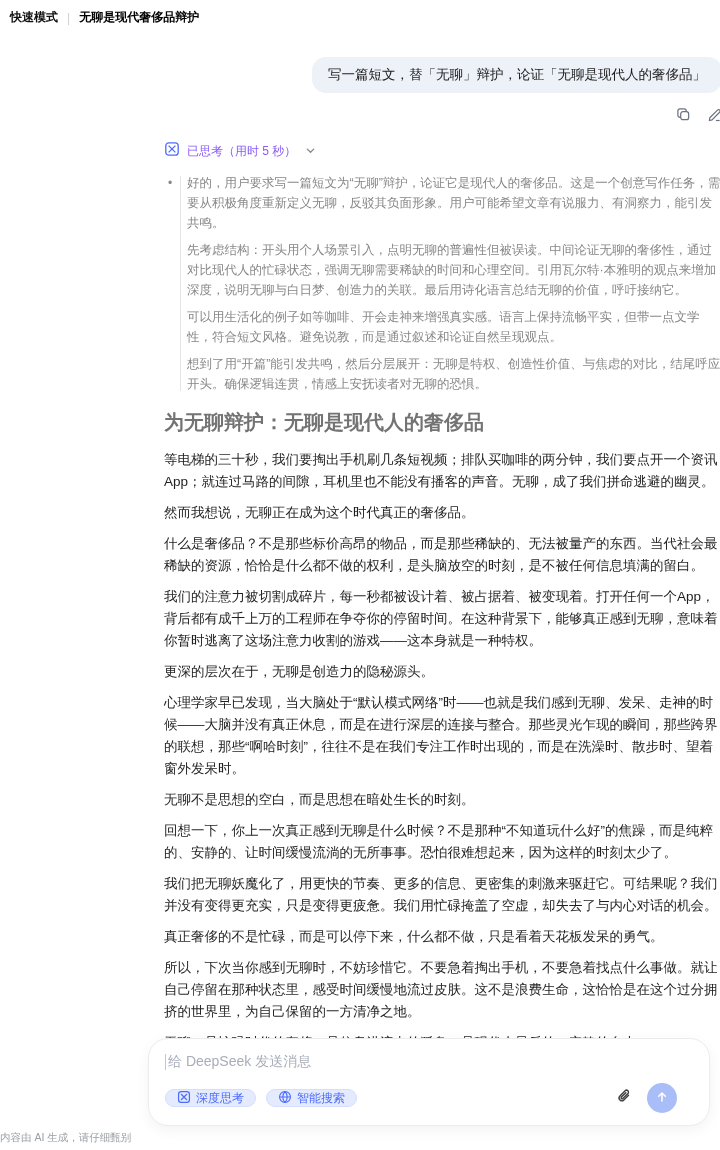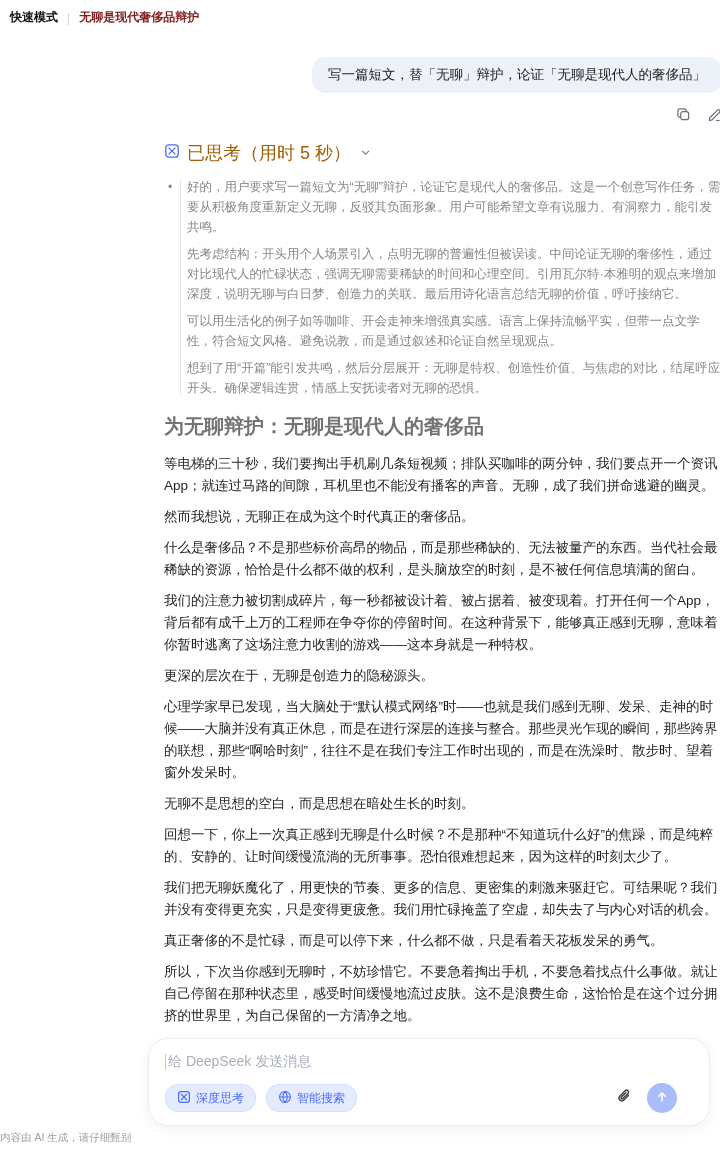--- a/index.html
+++ b/index.html
@@ -6,37 +6,37 @@
   html,body { background:#fff; }
   body {
     width:720px; height:1150px; position:relative; overflow:hidden;
     font-family:"Liberation Sans","DejaVu Sans",sans-serif;
     -webkit-font-smoothing:antialiased;
   }
   
   .top-bar { display:flex; align-items:center; gap:9px; padding:9px 10px 0 10px; }
   .top-mode { font-size:12px; font-weight:700; color:#111; }
   .top-sep  { font-size:12px; color:#d0d0d0; font-weight:400; }
-  .top-title{ font-size:12px; font-weight:700; color:#7f1d1d; }
+  .top-title{ font-size:12px; font-weight:700; color:#000000; }
 
   
   .chat { position:absolute; left:164px; top:0; width:558px; }
 
   .user-row { display:flex; justify-content:flex-end; margin-top:57px; }
   .user-bubble {
     background:#edf2f9; border-radius:14px; padding:8px 16px;
     font-size:13.5px; color:#1a1a1a; line-height:20px; max-width:92%;
   }
   .msg-actions { display:flex; justify-content:flex-end; gap:16px; margin-top:13px; height:16px; }
   .icon-btn { background:none; border:none; padding:0; cursor:pointer; display:flex; align-items:center; color:#6b7280; }
   .icon-btn svg { display:block; }
 
   
   .thought-head { display:flex; align-items:center; gap:7px; margin-top:19px; cursor:pointer; }
-  .thought-label { font-size:18px; color:#a16207; }
+  .thought-label { font-size:12px; color:#8b5cf6; }
   .thinking { position:relative; margin-top:12px; padding-left:23px; }
   .thinking::before {
     content:""; position:absolute; left:16px; top:3px; bottom:3px; width:1px; background:#e4e4e4;
   }
   .think-p {
     font-size:12.5px; line-height:20px; color:#878787; margin-bottom:7px; position:relative;
   }
   .think-p:last-child { margin-bottom:0; }
   .think-p.bulleted::before {
     content:"•"; position:absolute; left:-19px; top:0; color:#878787; font-size:12px;
@@ -57,21 +57,21 @@
   }
   .composer-input-row { display:flex; align-items:flex-start; }
   .caret { width:1px; height:16px; background:#b9c6e8; margin-right:2px; margin-top:1px; }
   .composer-input {
     border:none; outline:none; flex:1; font-size:14px; color:#1a1a1a; background:transparent;
     font-family:"Liberation Sans","DejaVu Sans",sans-serif; padding:0;
   }
   .composer-input::placeholder { color:#a8adb8; }
   .composer-bottom { display:flex; align-items:center; }
   .pill {
-    display:flex; align-items:center; gap:5px; height:28px; padding:0 11px;
+    display:flex; align-items:center; gap:5px; height:18px; padding:0 11px;
     border-radius:13px; background:#e4ebff; border:1px solid #d4dfff;
     color:#4d6bfe; font-size:12px; cursor:pointer; margin-right:10px;
     font-family:"Liberation Sans","DejaVu Sans",sans-serif;
   }
   .composer-right { margin-left:auto; display:flex; align-items:center; gap:14px; }
   .attach-btn { background:none; border:none; padding:0; cursor:pointer; color:#3d3d3d; display:flex; }
   .send-btn {
     width:30px; height:30px; border-radius:50%; background:#a9bdf8; border:none;
     display:flex; align-items:center; justify-content:center; cursor:pointer;
   }

